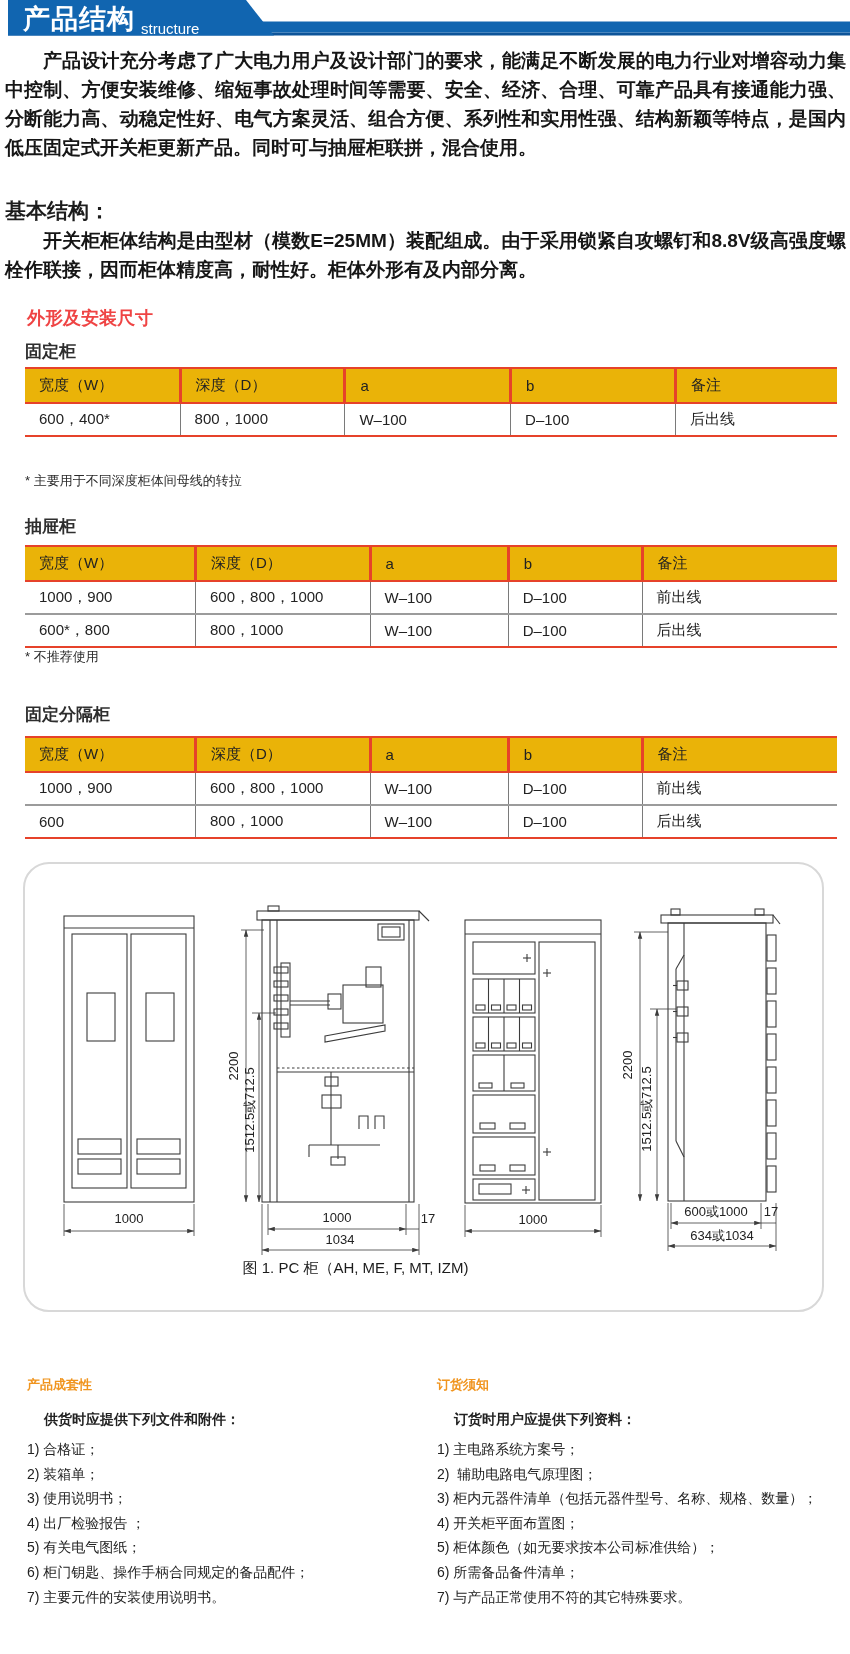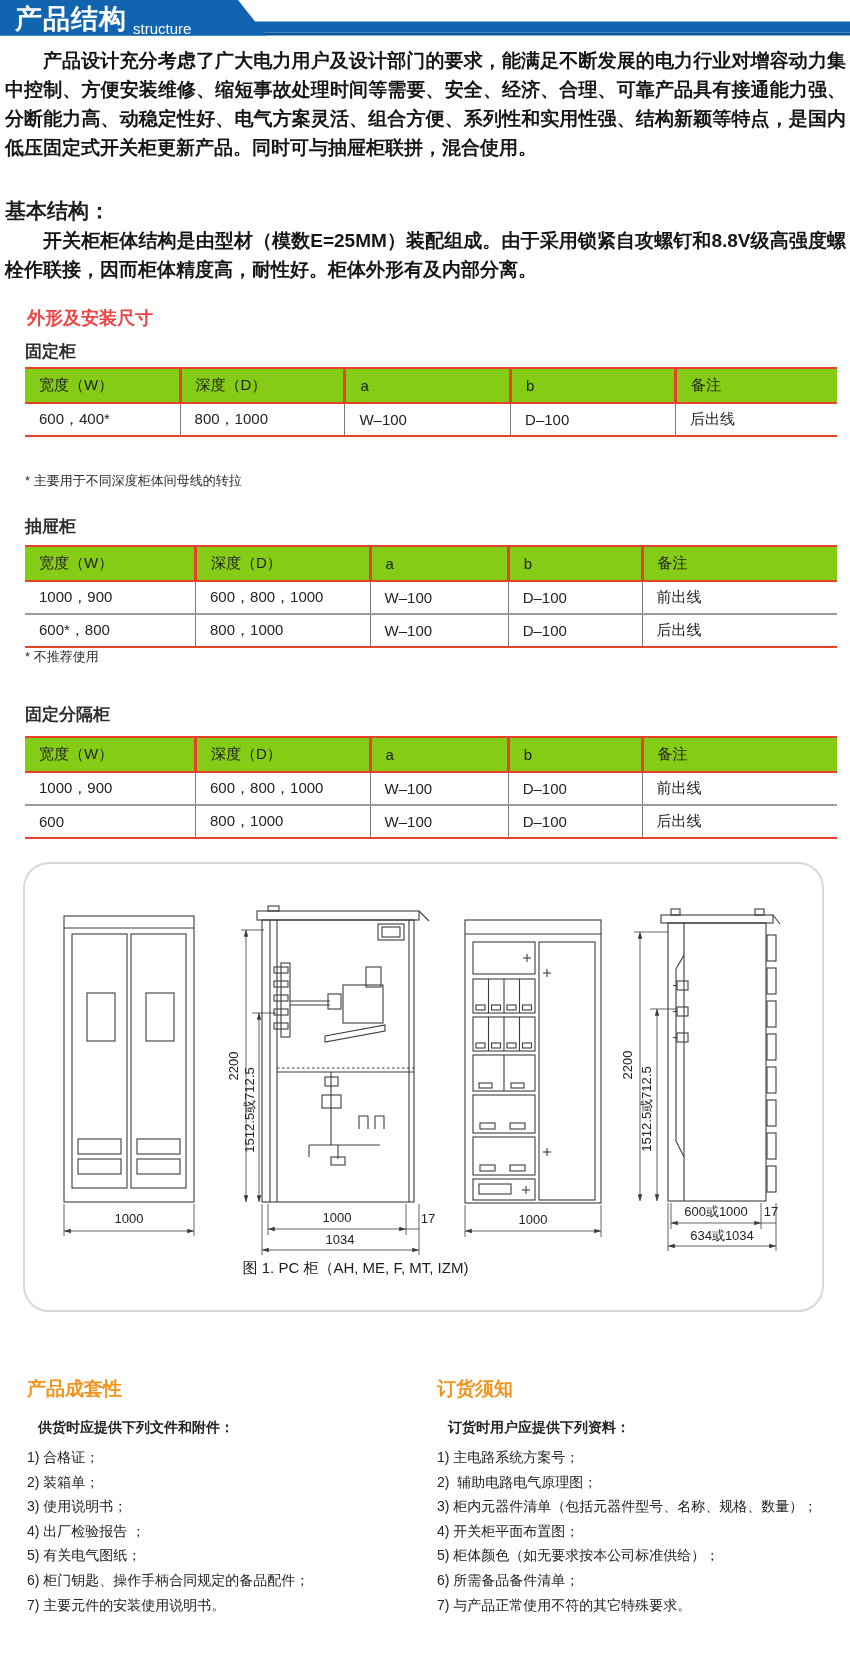--- a/index.html
+++ b/index.html
@@ -1,38 +1,38 @@
 <!DOCTYPE html>
 <html><head>
 <meta charset="utf-8">
 <style>
   html,body{margin:0;padding:0;background:#fff;}
   body{width:850px;height:1654px;position:relative;overflow:hidden;
        font-family:"Liberation Sans","DejaVu Sans",sans-serif;color:#1c1c1c;}
 
   
-  .banner{position:absolute;top:0;left:0;width:715px;height:36px;}
+  .banner{position:absolute;top:0;left:8px;width:715px;height:36px;}
   .banner-title{position:absolute;left:15px;top:1px;font-size:27px;font-weight:700;color:#fff;letter-spacing:1px;}
   .banner-sub{position:absolute;left:133px;top:13px;font-size:15px;color:#fff;margin-top:7px;}
 
   
   .para{position:absolute;left:5px;width:841px;font-size:19px;font-weight:600;
         line-height:29px;text-align:justify;margin:0;color:#161616;}
   .p1{top:46px;text-indent:2em;}
   .basic-label{position:absolute;left:5px;top:197px;font-size:21px;font-weight:600;margin:0;}
   .p2{top:226px;text-indent:2em;}
 
   
   .orange-title{position:absolute;left:27px;font-size:18px;font-weight:700;color:#ef4444;margin:0;}
   .sub-title{position:absolute;left:25px;font-size:17px;font-weight:600;color:#2e2e2e;margin:0;}
 
   
   .dims-table{position:absolute;left:25px;width:812px;border-collapse:collapse;table-layout:fixed;
               font-size:15px;color:#222;}
-  .dims-table th{background:#84cc16;text-align:left;font-weight:400;padding:7px 4px 7px 14px;
+  .dims-table th{background:#eab308;text-align:left;font-weight:400;padding:7px 4px 7px 14px;
                  border-top:2px solid #e6422a;border-bottom:2px solid #e6422a;}
   .dims-table th+th{border-left:3px solid #e6422a;}
   .dims-table td{padding:6px 4px 6px 14px;border-bottom:2px solid #9b9b9b;}
   .dims-table td+td{border-left:1px solid #7a7a7a;}
   .dims-table tr.last td{border-bottom:2px solid #e6422a;}
   .footnote{position:absolute;left:25px;font-size:13px;color:#2b2b2b;margin:0;font-weight:500;}
 
   
   .diagram-box{position:absolute;top:862px;left:23px;width:801px;height:450px;
                border:2px solid #d8d8d8;border-radius:26px;background:#fff;box-sizing:border-box;}
@@ -40,22 +40,22 @@
   .fig-caption{margin:4px 0 0;text-align:center;transform:translateX(-68px);
                font-size:15px;color:#1c1c1c;font-weight:500;}
   .lines{fill:none;stroke:#3c3c3c;stroke-width:1.1;}
   .dim{fill:none;stroke:#3c3c3c;stroke-width:0.8;}
   .dtext{font-size:13px;fill:#222;stroke:none;font-family:"Liberation Sans","DejaVu Sans",sans-serif;}
 
   
   .bottom-col{position:absolute;top:1376px;}
   .col-left{left:27px;width:396px;}
   .col-right{left:437px;width:404px;}
-  .bottom-col h3{font-size:19px;font-weight:700;color:#f0941e;margin:0 0 17px;}
-  .col-intro{font-size:14px;font-weight:600;margin:0 11px 8px;color:#222;}
+  .bottom-col h3{font-size:13px;font-weight:700;color:#f0941e;margin:0 0 17px;}
+  .col-intro{font-size:14px;font-weight:600;margin:0 17px 8px;color:#222;}
   .b-item{font-size:14px;font-weight:500;line-height:24.6px;color:#222;white-space:pre-wrap;}
 </style>
 </head>
 <body>
 
 <div class="banner">
   <svg width="850" height="36" viewBox="0 0 850 36">
     <rect x="0" y="32.5" width="850" height="3" fill="#0d5499"></rect>
     <polygon points="250,21.5 850,21.5 850,32.5 258,32.5" fill="#1165b0"></polygon>
     <polygon points="0,0 238,0 266,35.5 0,35.5" fill="#1165b0"></polygon>

